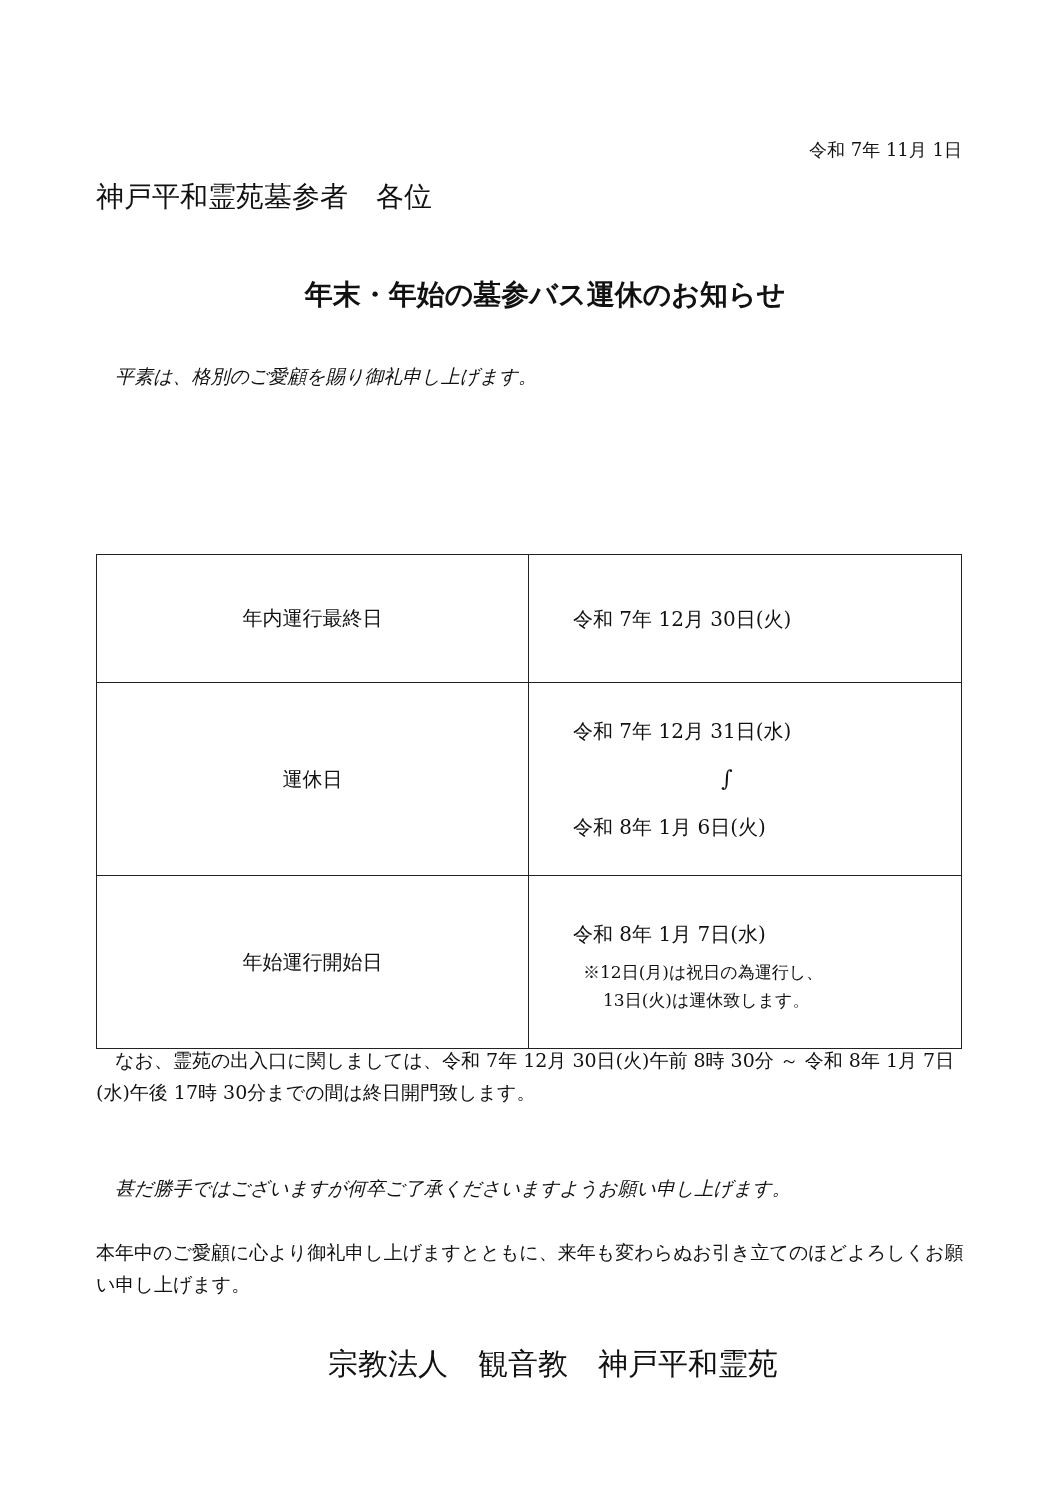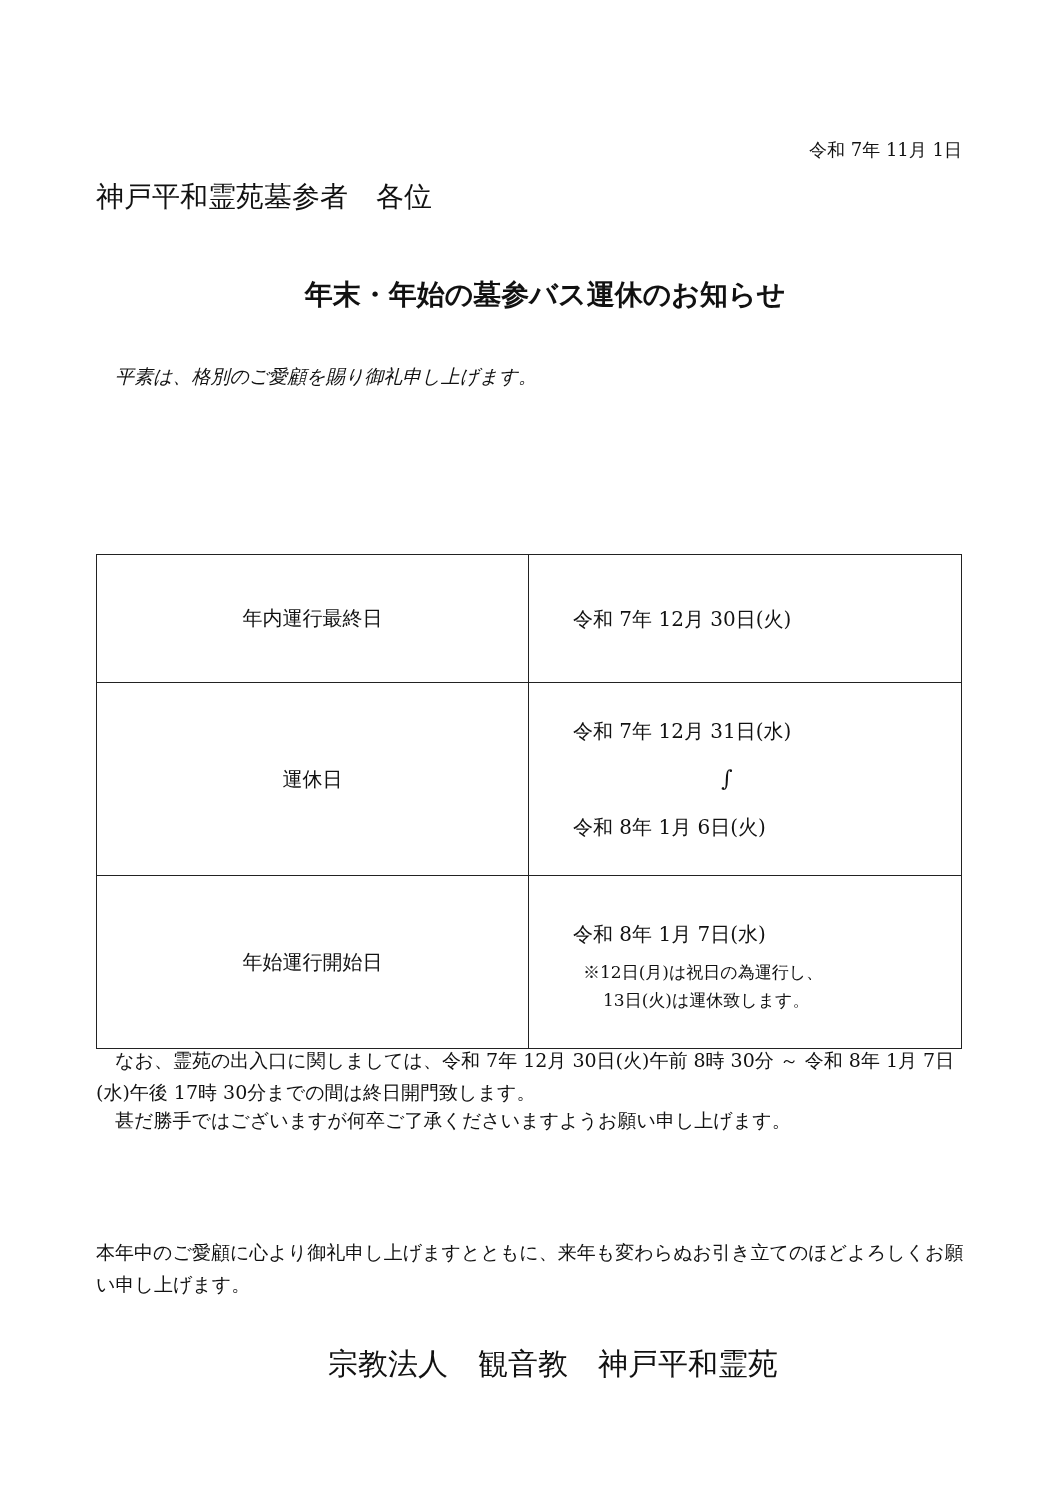--- a/index.html
+++ b/index.html
@@ -17,21 +17,21 @@
   .table td.label { width:431px; text-align:center; }
   .table td.value { padding-left:44px; }
   .r1 td { height:127px; }
   .r2 td { height:192px; }
   .r3 td { height:172px; }
   .vline { line-height:48px; }
   .tilde { padding-left:148px; font-size:22px; line-height:48px; }
   .note { font-size:17px; line-height:28px; padding-left:10px; text-align:left; }
   .note2 { padding-left:30px; }
   .p2 { top:1044px; }
-  .p3 { top:1104px; }
+  .p3 { top:1172px;font-style:italic; }
   .p4 { top:1236px; }
   .sig { top:1344px; left:0; width:1058px; text-align:center; font-size:30px;margin-left:24px; }
 </style>
 </head>
 <body>
 
 <div class="abs date">令和 7年 11月 1日</div>
 <div class="abs addressee">神戸平和霊苑墓参者　各位</div>
 <div class="abs title">年末・年始の墓参バス運休のお知らせ</div>
 

